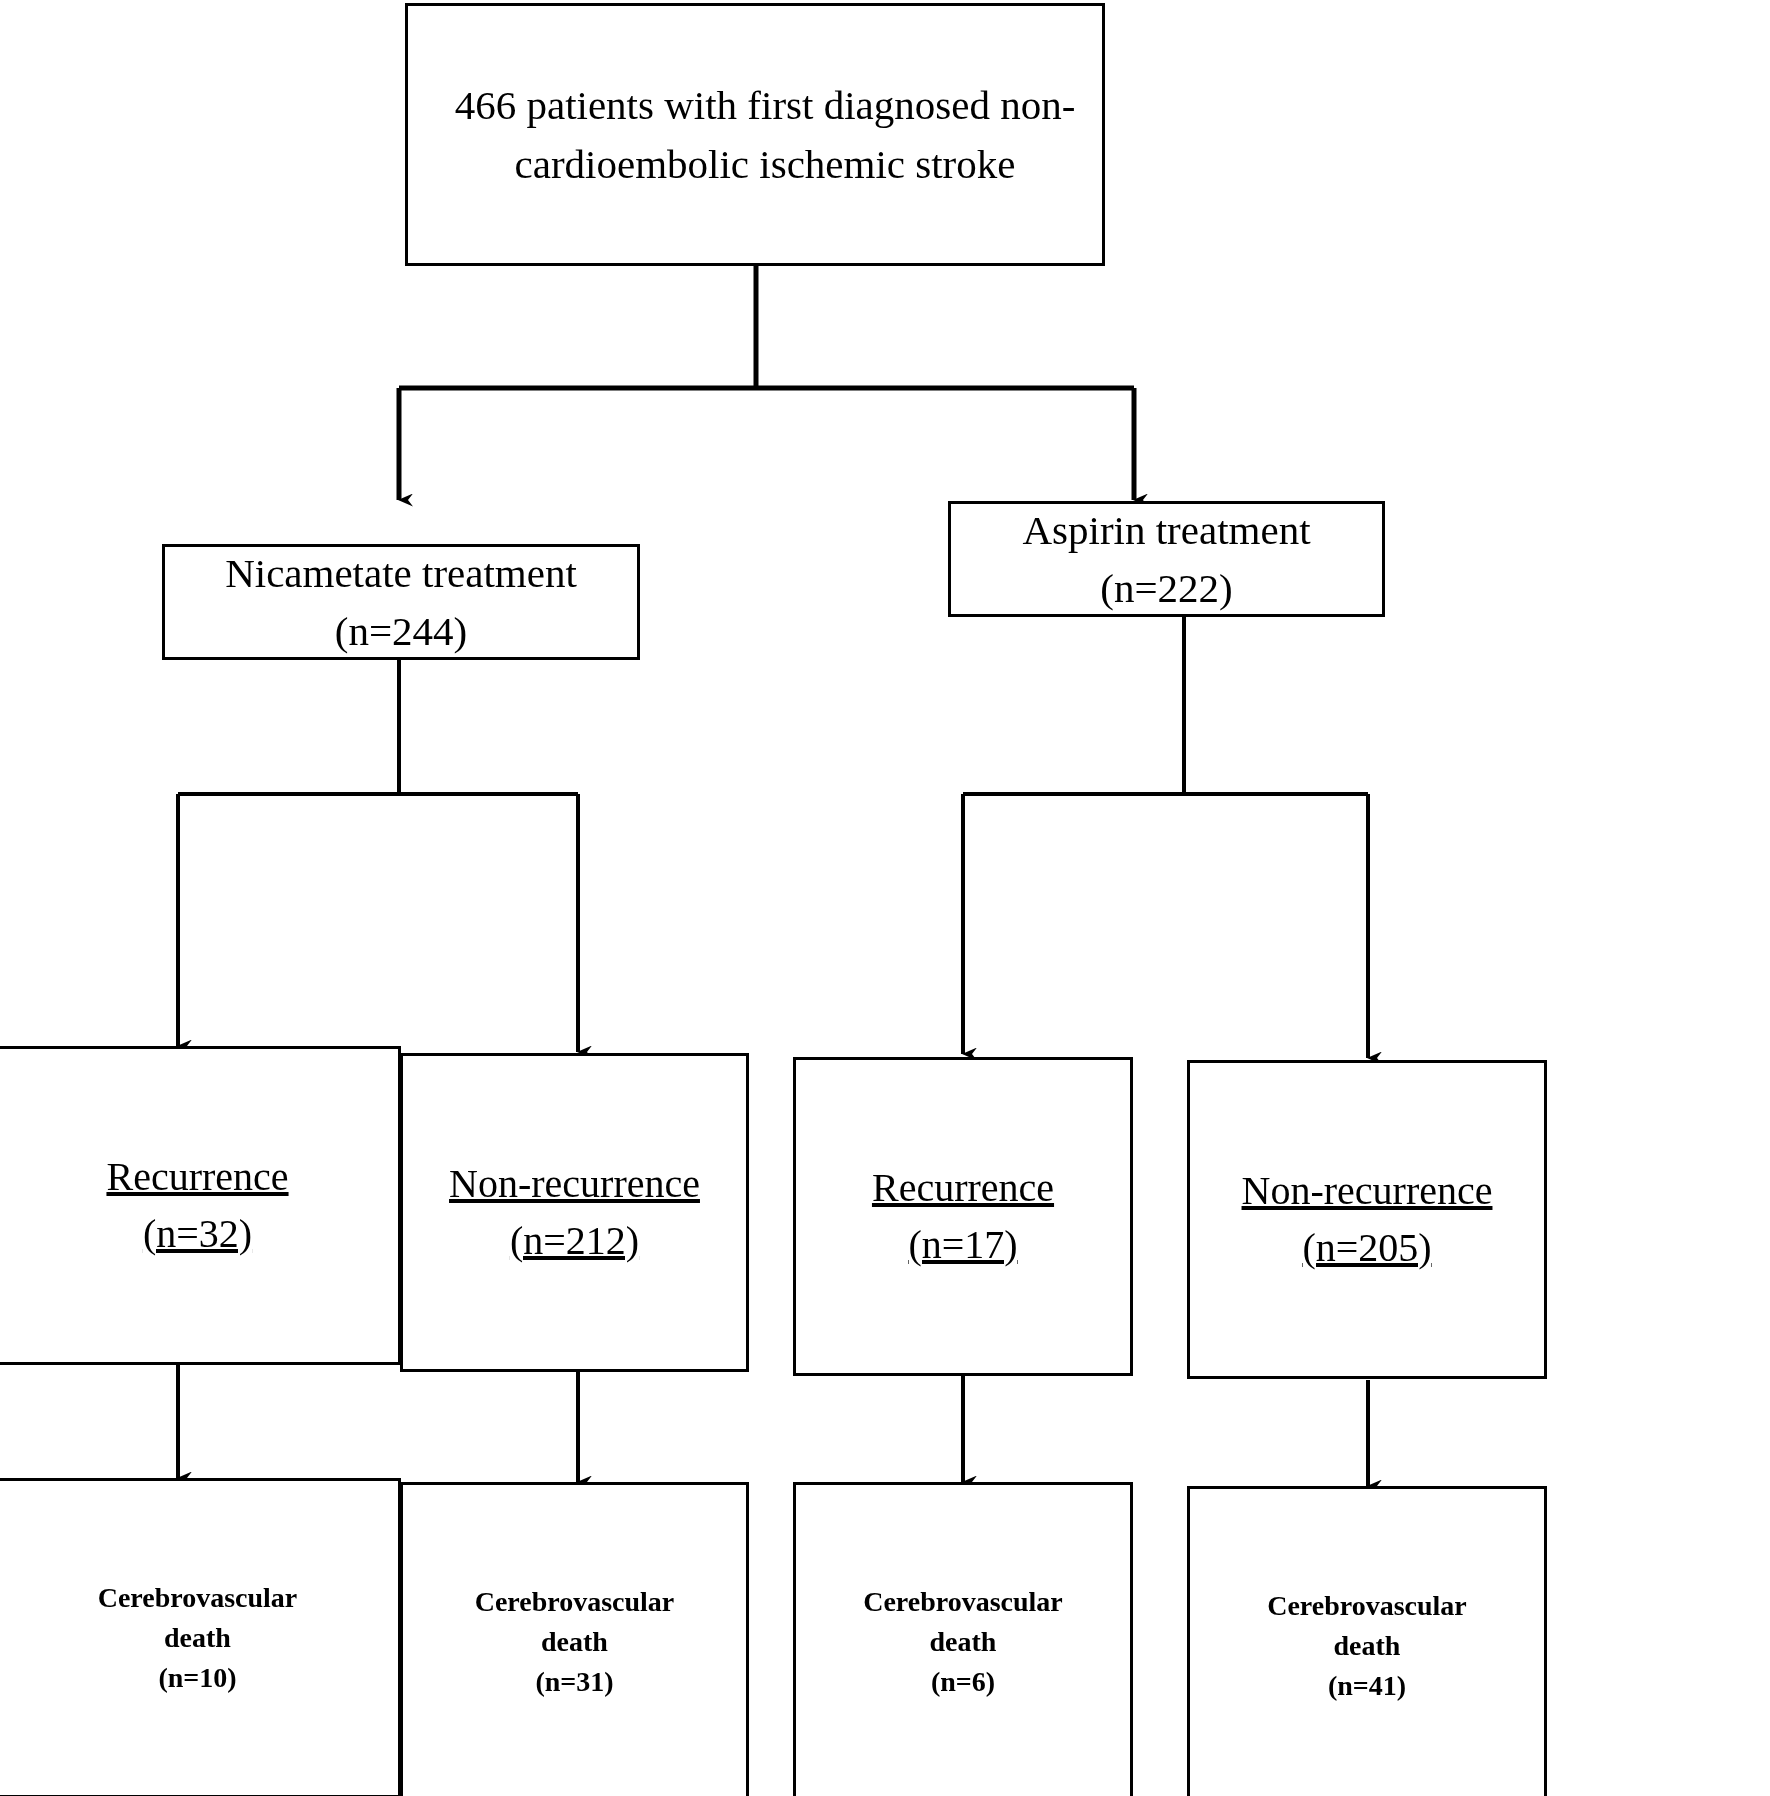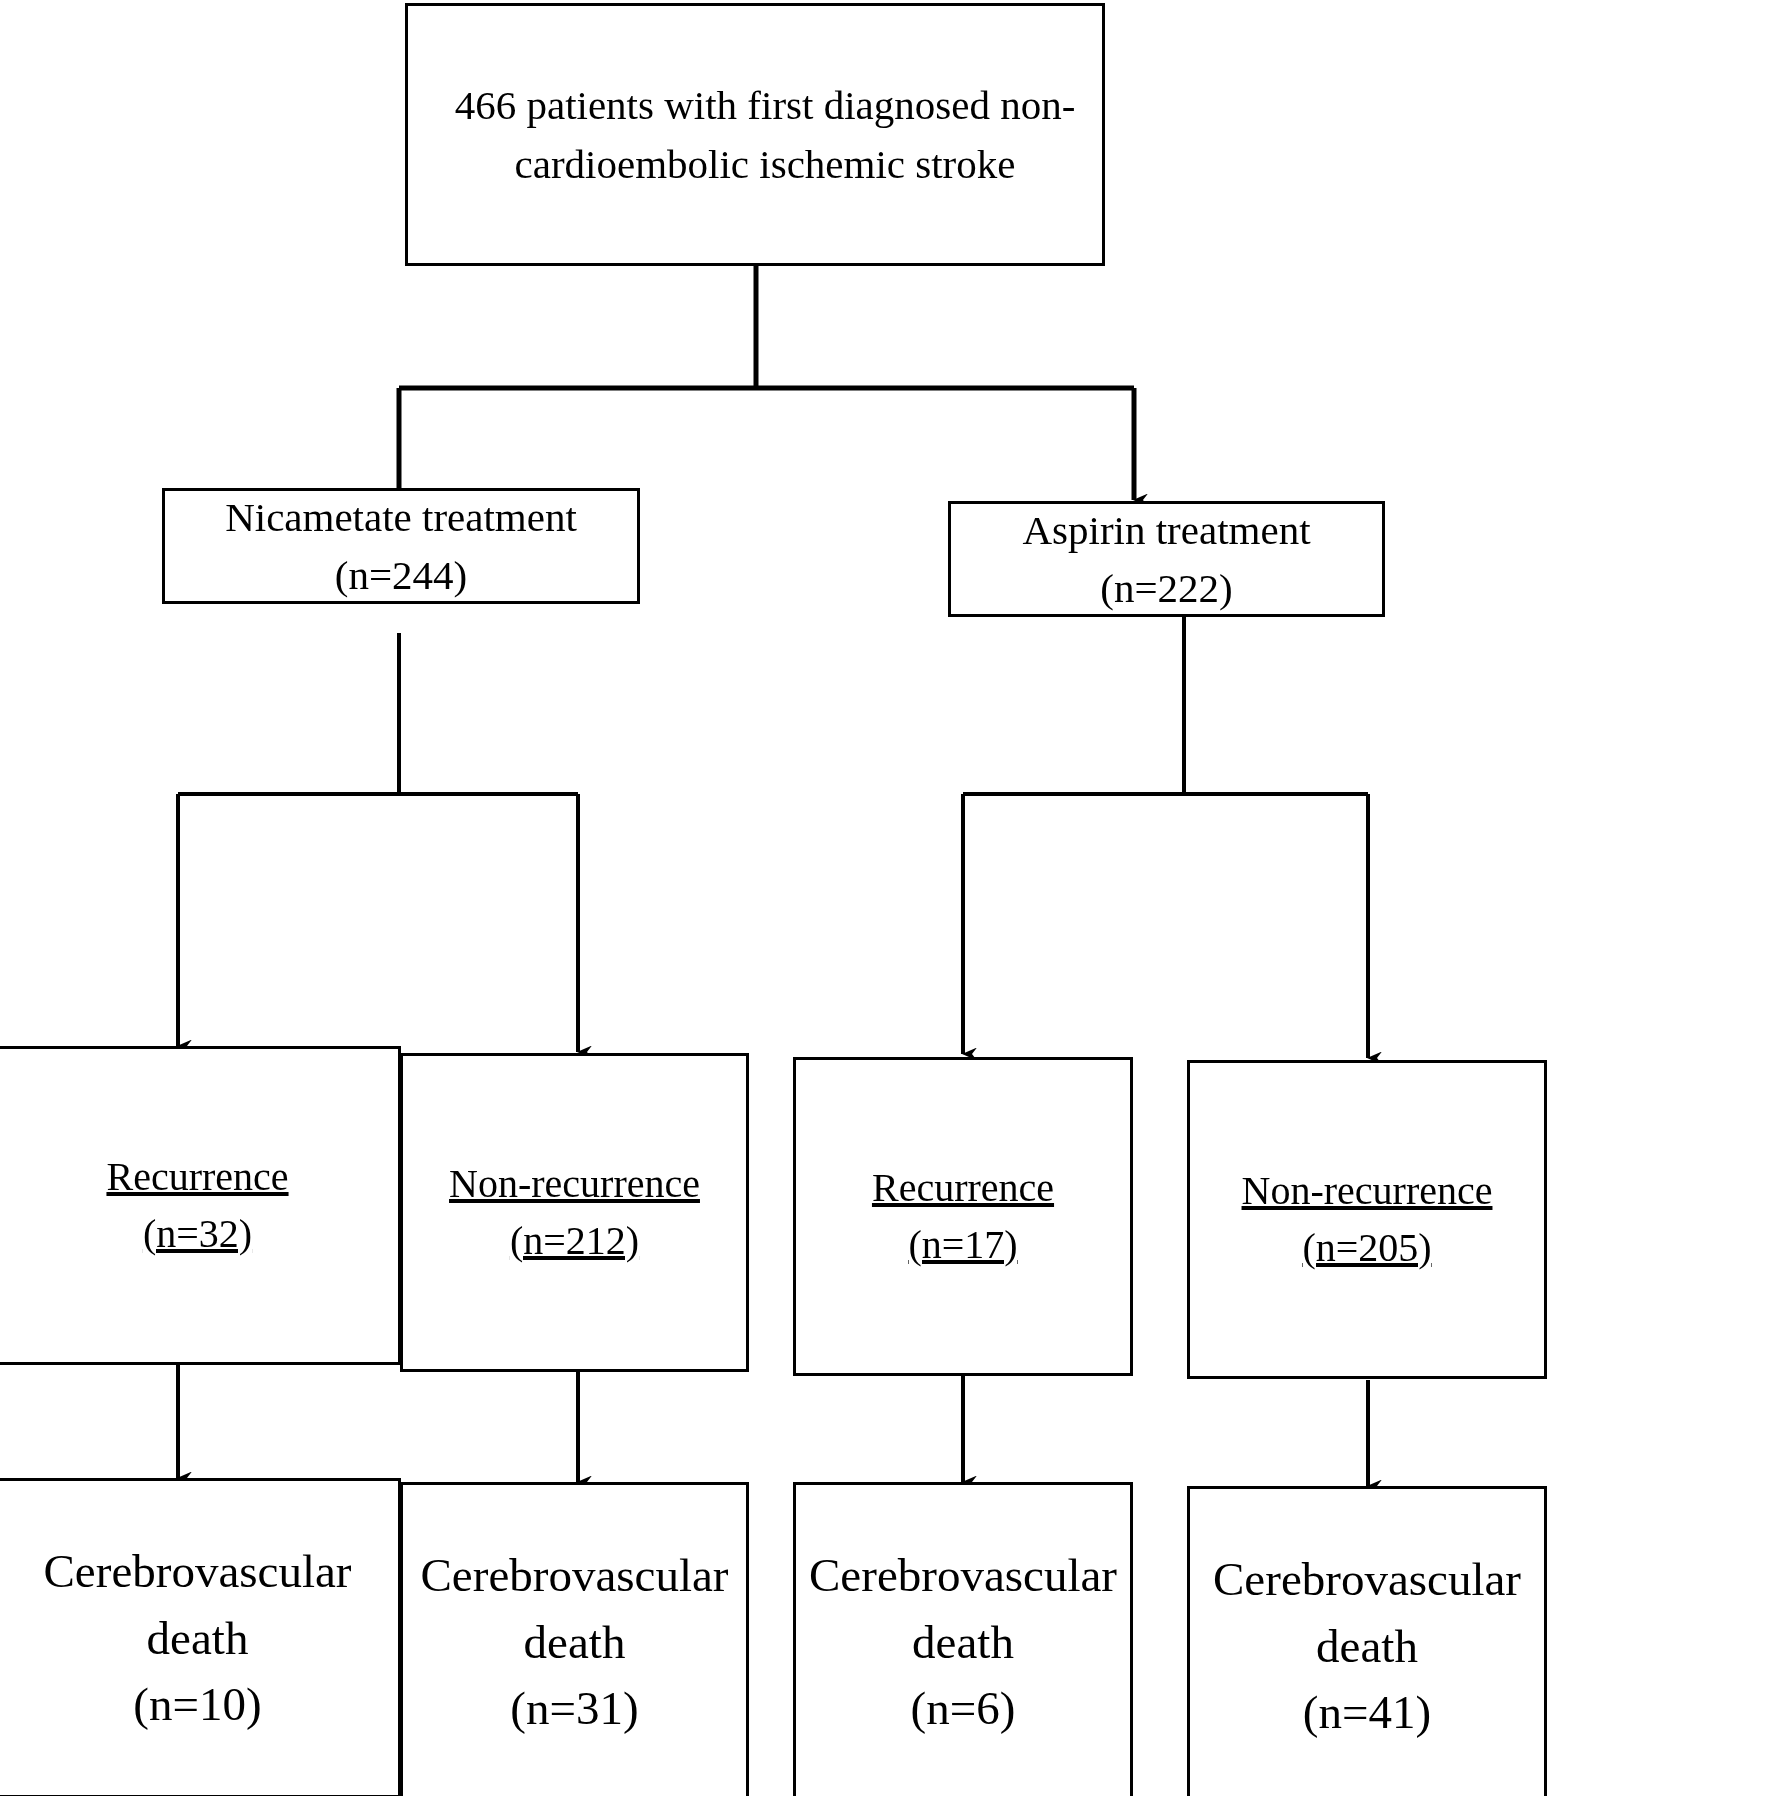--- a/index.html
+++ b/index.html
@@ -37,21 +37,21 @@
     color: #000000;
   }
   .node-line {
     display: block;
     white-space: nowrap;
     line-height: 1.42;
   }
   .fs-root { font-size: 41px; margin-left: 20px; }
   .fs-l2   { font-size: 41px; }
   .fs-l3   { font-size: 40px; text-decoration: underline; }
-  .fs-l4   { font-size: 47px; }
+  .fs-l4   { font-size: 28px; font-weight: bold; }
   .pad-root { padding: 0 26px; }
 </style>
 </head>
 <body>
 
 <div id="flow-root">
 
   <svg id="flow-svg" viewBox="0 0 1770 1796">
     <defs>
       <marker id="arrowhead" markerWidth="14" markerHeight="16" refX="6.5" refY="14" orient="auto" markerUnits="userSpaceOnUse">
@@ -101,21 +101,21 @@
     <g>
       <line x1="1368" y1="1380" x2="1368" y2="1486" stroke="#000000" stroke-width="4" marker-end="url(#arrowhead)"></line>
     </g>
   </svg>
 
   <div class="node-box pad-root" style="left:405px; top:3px; width:700px; height:263px;">
     <span class="node-line fs-root">466 patients with first diagnosed non-</span>
     <span class="node-line fs-root">cardioembolic ischemic stroke</span>
   </div>
 
-  <div class="node-box" style="left:162px; top:488px; width:478px; height:116px;">
+  <div class="node-box" style="left:162px; top:544px; width:478px; height:116px;">
     <span class="node-line fs-l2">Nicametate treatment</span>
     <span class="node-line fs-l2">(n=244)</span>
   </div>
 
   <div class="node-box" style="left:948px; top:501px; width:437px; height:116px;">
     <span class="node-line fs-l2">Aspirin treatment</span>
     <span class="node-line fs-l2">(n=222)</span>
   </div>
 
   <div class="node-box" style="left:-6px; top:1046px; width:407px; height:319px;">

